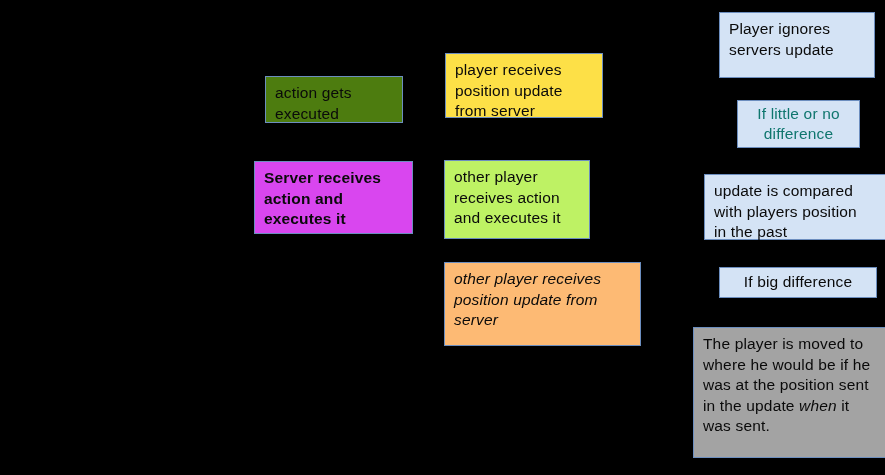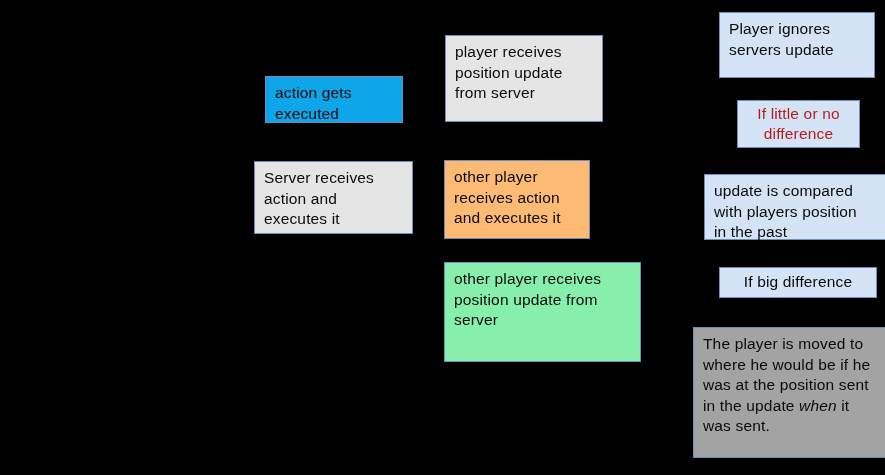--- a/index.html
+++ b/index.html
@@ -35,37 +35,37 @@
   }
   .node.center { align-items: center; text-align: center; }
   .node.vcenter { justify-content: center; }
   .node .txt { display: block; }
   .node em { font-style: italic; }
 </style>
 </head>
 <body>
 
 <div id="canvas" style="background: rgb(0, 0, 0);">
-    <div class="node" style="left: 220px; top: 76px; width: 138px; height: 47px; background: #0ea5e9; border-color: rgb(108, 142, 191); color: rgb(10, 10, 10);"><span class="txt">action gets
+    <div class="node" style="left: 220px; top: 76px; width: 138px; height: 47px; background: #4d7c0f; border-color: rgb(108, 142, 191); color: rgb(10, 10, 10);"><span class="txt">action gets
 executed</span></div>
-    <div class="node" style="left: 209px; top: 161px; width: 159px; height: 73px; background: #e5e5e5; border-color: rgb(108, 142, 191); color: rgb(10, 10, 10);"><span class="txt">Server receives
+    <div class="node" style="left: 209px; top: 161px; width: 159px; height: 73px; background: #d946ef; border-color: rgb(108, 142, 191); color: rgb(10, 10, 10); font-weight: bold;"><span class="txt">Server receives
 action and
 executes it</span></div>
-    <div class="node" style="left: 400px; top: 35px; width: 158px; height: 87px; background: #e5e5e5; border-color: rgb(108, 142, 191); color: rgb(10, 10, 10);"><span class="txt">player receives
+    <div class="node" style="left: 400px; top: 53px; width: 158px; height: 65px; background: #fde047; border-color: rgb(108, 142, 191); color: rgb(10, 10, 10);"><span class="txt">player receives
 position update
 from server</span></div>
-    <div class="node" style="left: 399px; top: 160px; width: 146px; height: 79px; background: #fdba74; border-color: rgb(108, 142, 191); color: rgb(10, 10, 10);"><span class="txt">other player
+    <div class="node" style="left: 399px; top: 160px; width: 146px; height: 79px; background: #bef264; border-color: rgb(108, 142, 191); color: rgb(10, 10, 10);"><span class="txt">other player
 receives action
 and executes it</span></div>
-    <div class="node" style="left: 399px; top: 262px; width: 197px; height: 100px; background: #86efac; border-color: rgb(108, 142, 191); color: rgb(10, 10, 10);"><span class="txt">other player receives
+    <div class="node" style="left: 399px; top: 262px; width: 197px; height: 84px; background: #fdba74; border-color: rgb(108, 142, 191); color: rgb(10, 10, 10); font-style: italic;"><span class="txt">other player receives
 position update from
 server</span></div>
     <div class="node" style="left: 674px; top: 12px; width: 156px; height: 66px; background: rgb(212, 227, 245); border-color: rgb(108, 142, 191); color: rgb(10, 10, 10);"><span class="txt">Player ignores
 servers update</span></div>
-    <div class="node center vcenter" style="left: 692px; top: 100px; width: 123px; height: 48px; background: rgb(212, 227, 245); border-color: rgb(108, 142, 191); color: #b91c1c;"><span class="txt">If little or no
+    <div class="node center vcenter" style="left: 692px; top: 100px; width: 123px; height: 48px; background: rgb(212, 227, 245); border-color: rgb(108, 142, 191); color: #0f766e;"><span class="txt">If little or no
 difference</span></div>
     <div class="node" style="left: 659px; top: 174px; width: 190px; height: 66px; background: rgb(212, 227, 245); border-color: rgb(108, 142, 191); color: rgb(10, 10, 10);"><span class="txt">update is compared
 with players position
 in the past</span></div>
     <div class="node center vcenter" style="left: 674px; top: 267px; width: 158px; height: 31px; background: rgb(212, 227, 245); border-color: rgb(108, 142, 191); color: rgb(10, 10, 10); text-align: right;"><span class="txt">If big difference</span></div>
     <div class="node" style="left: 648px; top: 327px; width: 224px; height: 131px; background: #a3a3a3; border-color: rgb(108, 142, 191); color: rgb(10, 10, 10);"><span class="txt">The player is moved to
 where he would be if he
 was at the position sent
 in the update <em>when</em> it
 was sent.</span></div>

